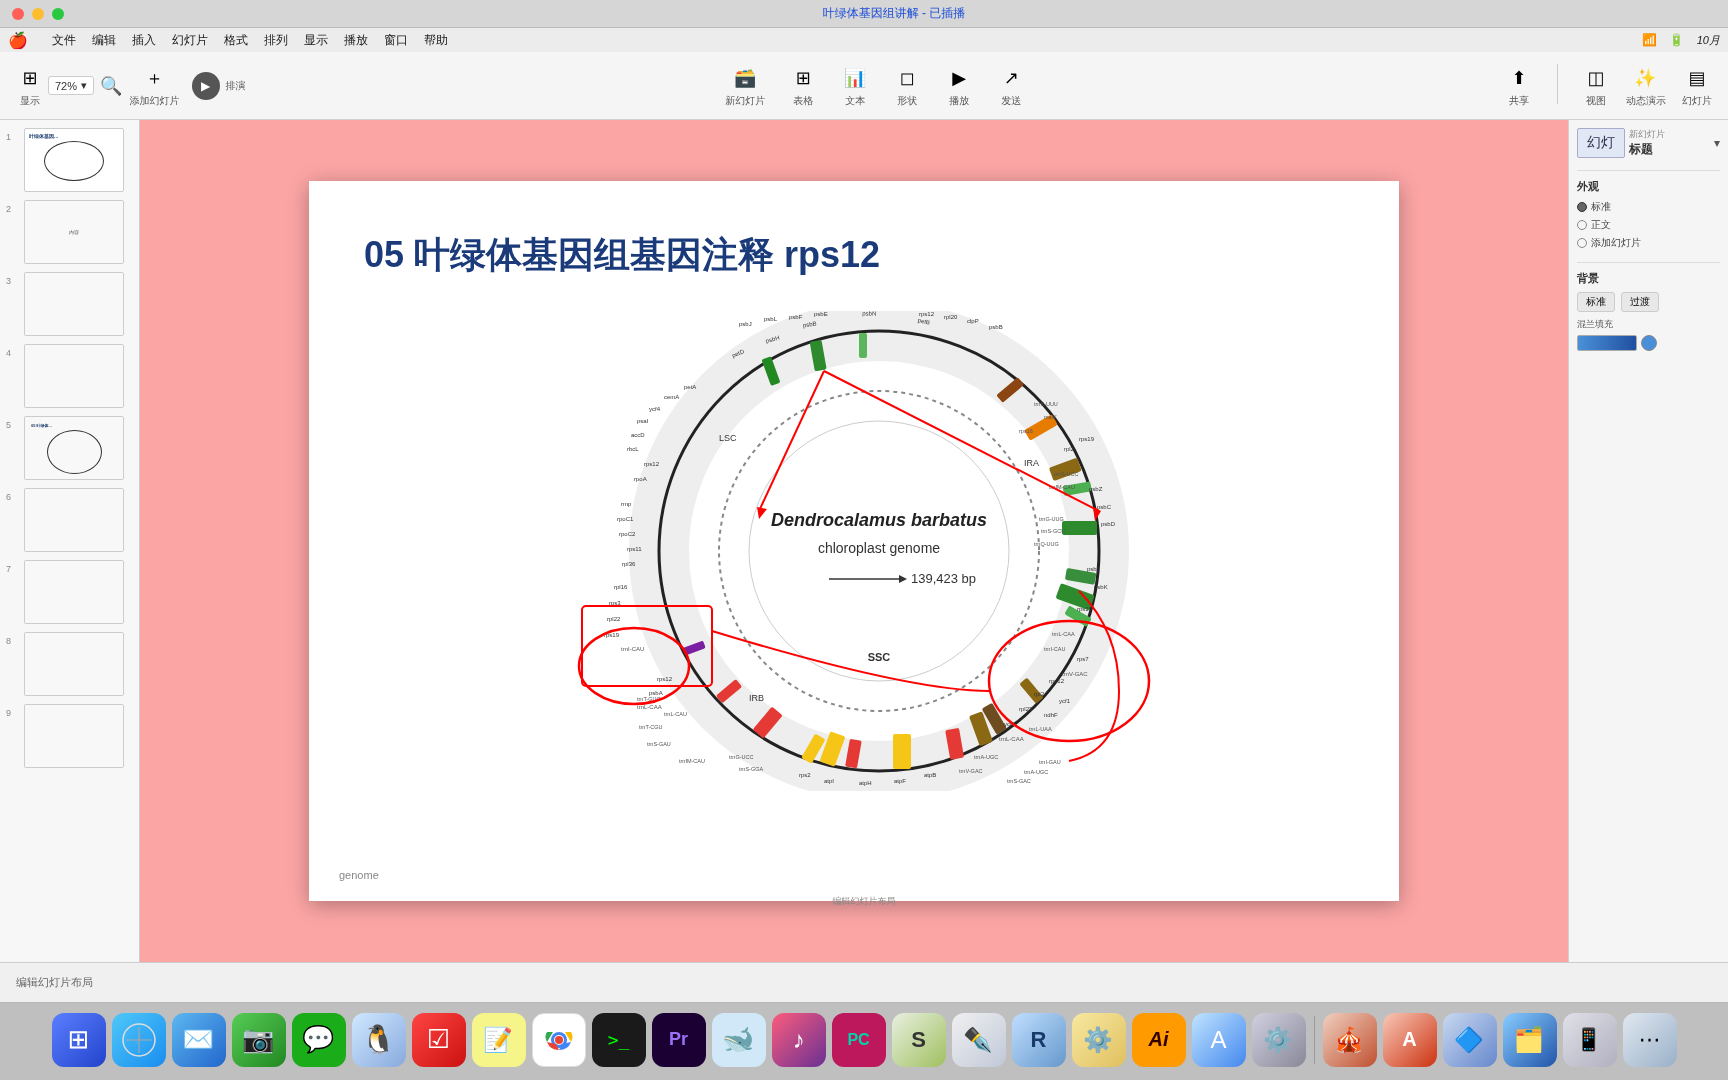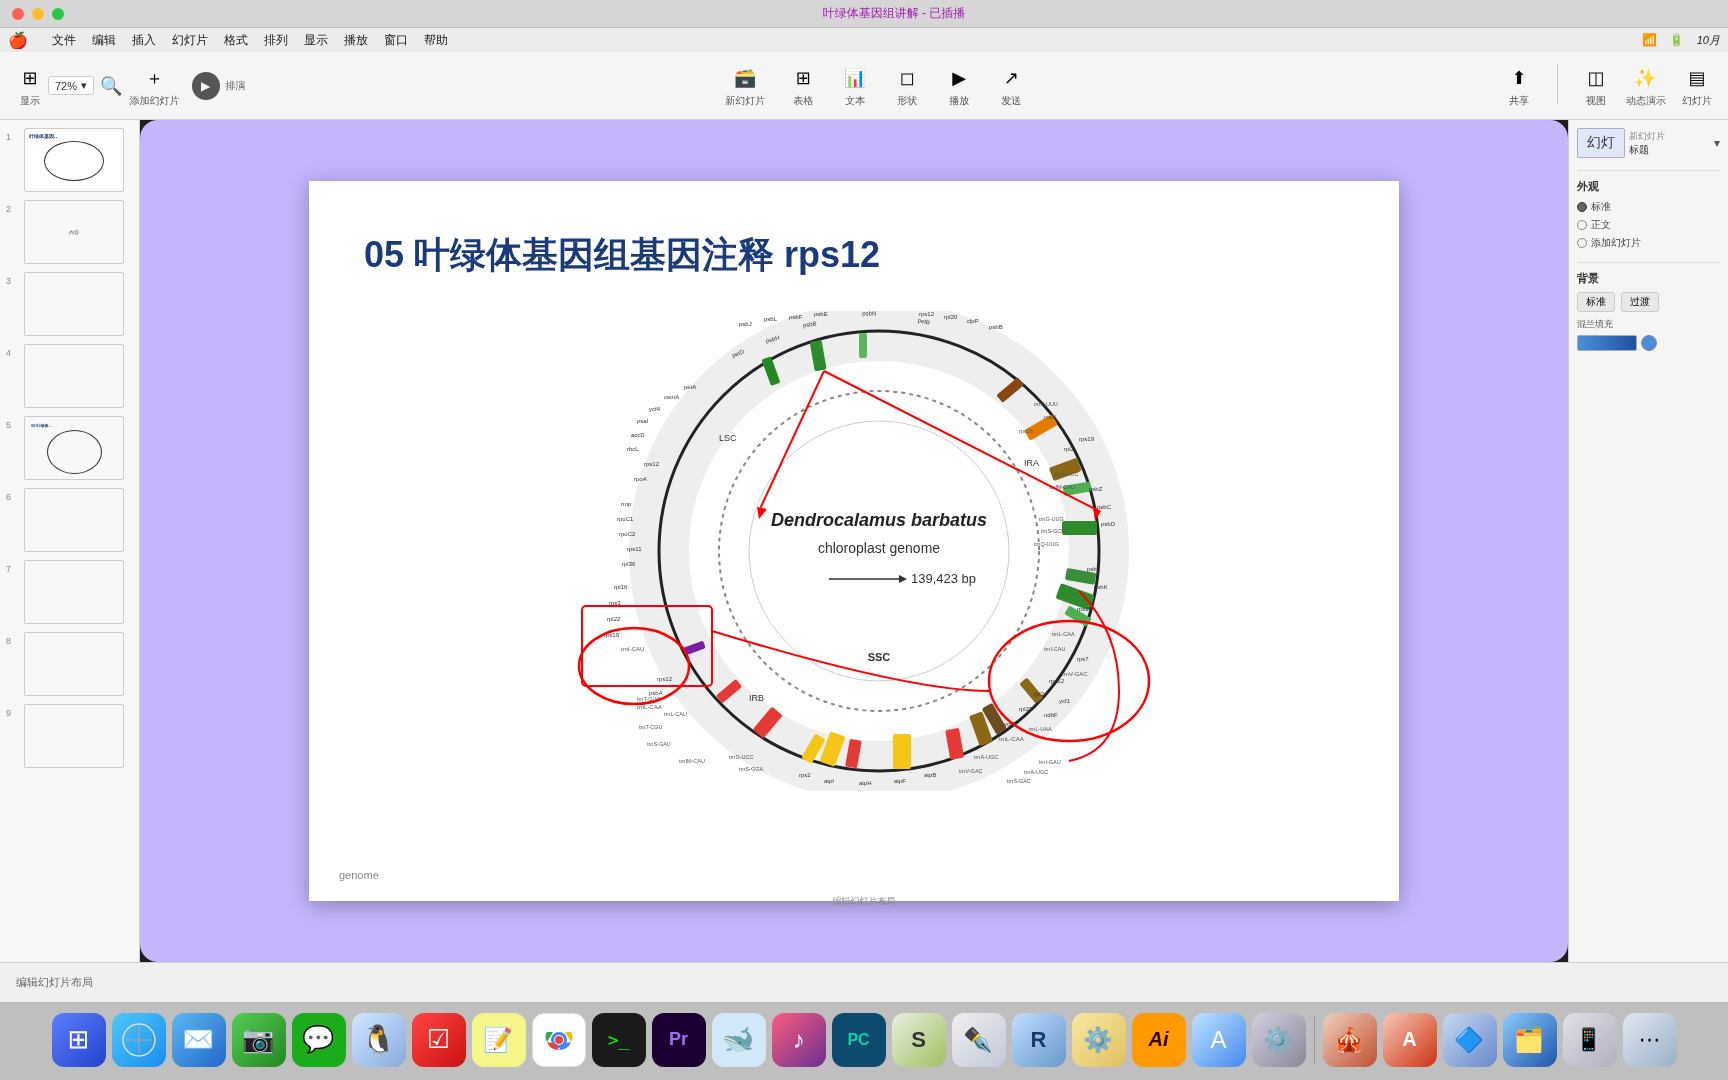--- a/index.html
+++ b/index.html
@@ -133,27 +133,26 @@
     }
     .slide-thumb-content {
       width: 100%;
       height: 100%;
       padding: 4px;
     }
 
     
     #canvas-area {
       flex: 1;
-      background: #c4b5fd;
+      background: #fca5a5;
       display: flex;
       align-items: center;
       justify-content: center;
       overflow: hidden;
       position: relative;
-      border-radius: 18px;
     }
     #slide-canvas {
       width: 1090px;
       height: 720px;
       background: #fff;
       position: relative;
       box-shadow: 0 4px 20px rgba(0,0,0,0.3);
     }
 
     
@@ -367,21 +366,21 @@
       height: 12px;
       border-radius: 50%;
     }
     .window-close { background: #ff5f57; }
     .window-min { background: #febc2e; }
     .window-max { background: #28c840; }
     .window-title {
       flex: 1;
       text-align: center;
       font-size: 12px;
-      color: #a21caf;
+      color: #1d4ed8;
     }
   </style>
 </head>
 <body>
 
 <div id="top-window-bar">
   <div class="window-btn window-close"></div>
   <div class="window-btn window-min"></div>
   <div class="window-btn window-max"></div>
   <div class="window-title">叶绿体基因组讲解 - 已插播</div>
@@ -725,21 +724,21 @@
 
   <div id="right-panel">
 
     <div class="panel-section">
       <div style="display:flex;align-items:center;gap:4px;margin-bottom:4px;">
         <div class="panel-thumb">
           <span style="font-size:14px;color:#335;">幻灯</span>
         </div>
         <div style="flex:1;">
           <div style="font-size:9px;color:#888;">新幻灯片</div>
-          <div style="font-size:10px;font-weight:normal;color:#333;">标题</div>
+          <div style="font-size:12px;font-weight:bold;color:#333;">标题</div>
         </div>
         <div style="font-size:12px;color:#555;cursor:pointer;">▾</div>
       </div>
     </div>
 
     <div class="panel-divider"></div>
 
     <div class="panel-section">
       <div class="panel-section-title">外观</div>
       <div class="appearance-row">
@@ -840,21 +839,21 @@
   </div>
 
   <div class="dock-icon" style="background: #d0e8f8; border-radius:12px;">
     <span style="font-size:26px;">🐋</span>
   </div>
 
   <div class="dock-icon" style="background: linear-gradient(135deg,#fc5c7d,#6a3093); border-radius:12px;">
     <span style="font-size:24px; color:white;">♪</span>
   </div>
 
-  <div class="dock-icon" style="background: #0c4a6e; border-radius:12px; overflow:hidden;">
+  <div class="dock-icon" style="background: #be185d; border-radius:12px; overflow:hidden;">
     <span style="color:#00d4aa; font-size:16px; font-weight:bold;">PC</span>
   </div>
 
   <div class="dock-icon" style="background: linear-gradient(135deg,#e8f0e0,#a0c060); border-radius:12px;">
     <span style="color:#333; font-size:22px; font-weight:bold;">S</span>
   </div>
 
   <div class="dock-icon" style="background: linear-gradient(135deg,#f0f0f0,#c0c8d8); border-radius:12px;">
     <span style="font-size:24px;">✒️</span>
   </div>

